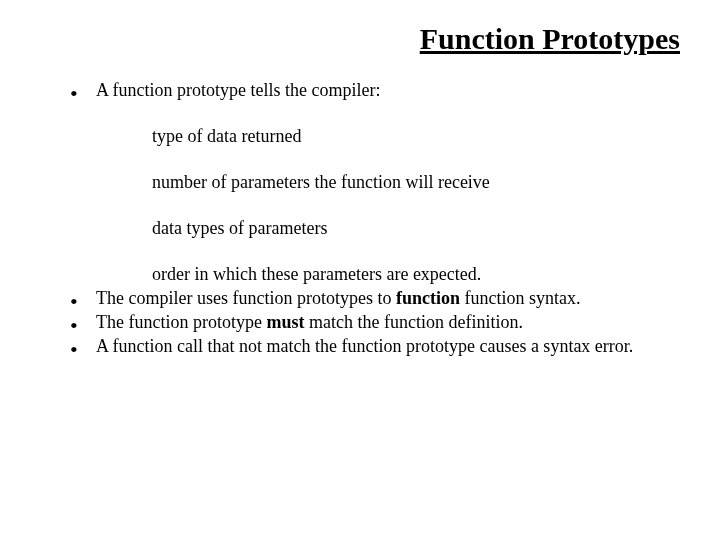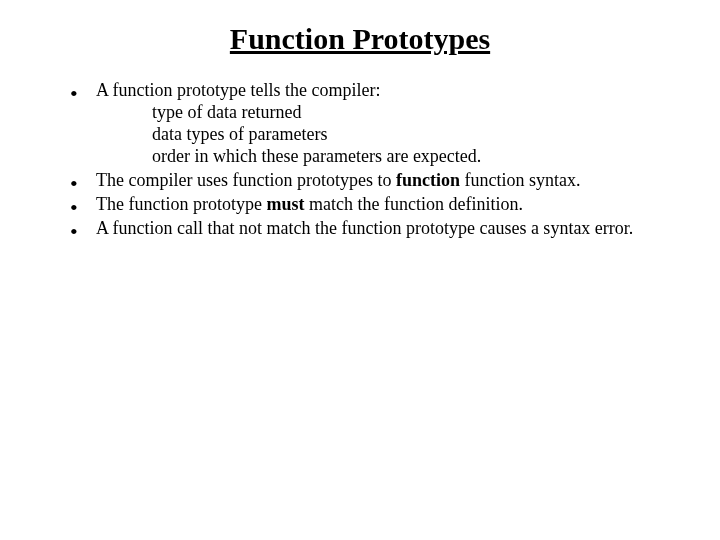--- a/index.html
+++ b/index.html
@@ -11,21 +11,21 @@
     font-family: "Times New Roman", Times, serif;
     color: #000;
   }
   .slide {
     box-sizing: border-box;
     width: 720px;
     height: 540px;
     padding: 22px 40px 0 40px;
   }
   .title {
-    text-align: center;
+    text-align: right;
     font-size: 30px;
     font-weight: bold;
     text-decoration: underline;
     margin: 0 0 24px 0;
   }
   ul.top {
     list-style: none;
     margin: 0;
     padding: 0 18px 0 30px;
     font-size: 18px;
@@ -40,35 +40,37 @@
     content: "•";
     position: absolute;
     left: 0;
     top: 0;
     font-size: 22px;
     line-height: 1.3;
   }
   .sub {
     display: block;
     padding-left: 56px;
+    margin-top: 24px;
   }
   .bold { font-weight: bold; }
 </style>
 </head>
 <body>
 
 <div class="slide">
 
   <h1 class="title">Function Prototypes</h1>
 
   <ul class="top">
 
     <li>
       <span>A function prototype tells the compiler:</span>
       <span class="sub">type of data returned</span>
+      <span class="sub">number of parameters the function will receive</span>
       <span class="sub">data types of parameters</span>
       <span class="sub">order in which these parameters are expected.</span>
     </li>
 
     <li>
       <span>The compiler uses function prototypes to </span><span class="bold">function</span><span> function syntax.</span>
     </li>
 
     <li>
       <span>The function prototype </span><span class="bold">must</span><span> match the function definition.</span>

